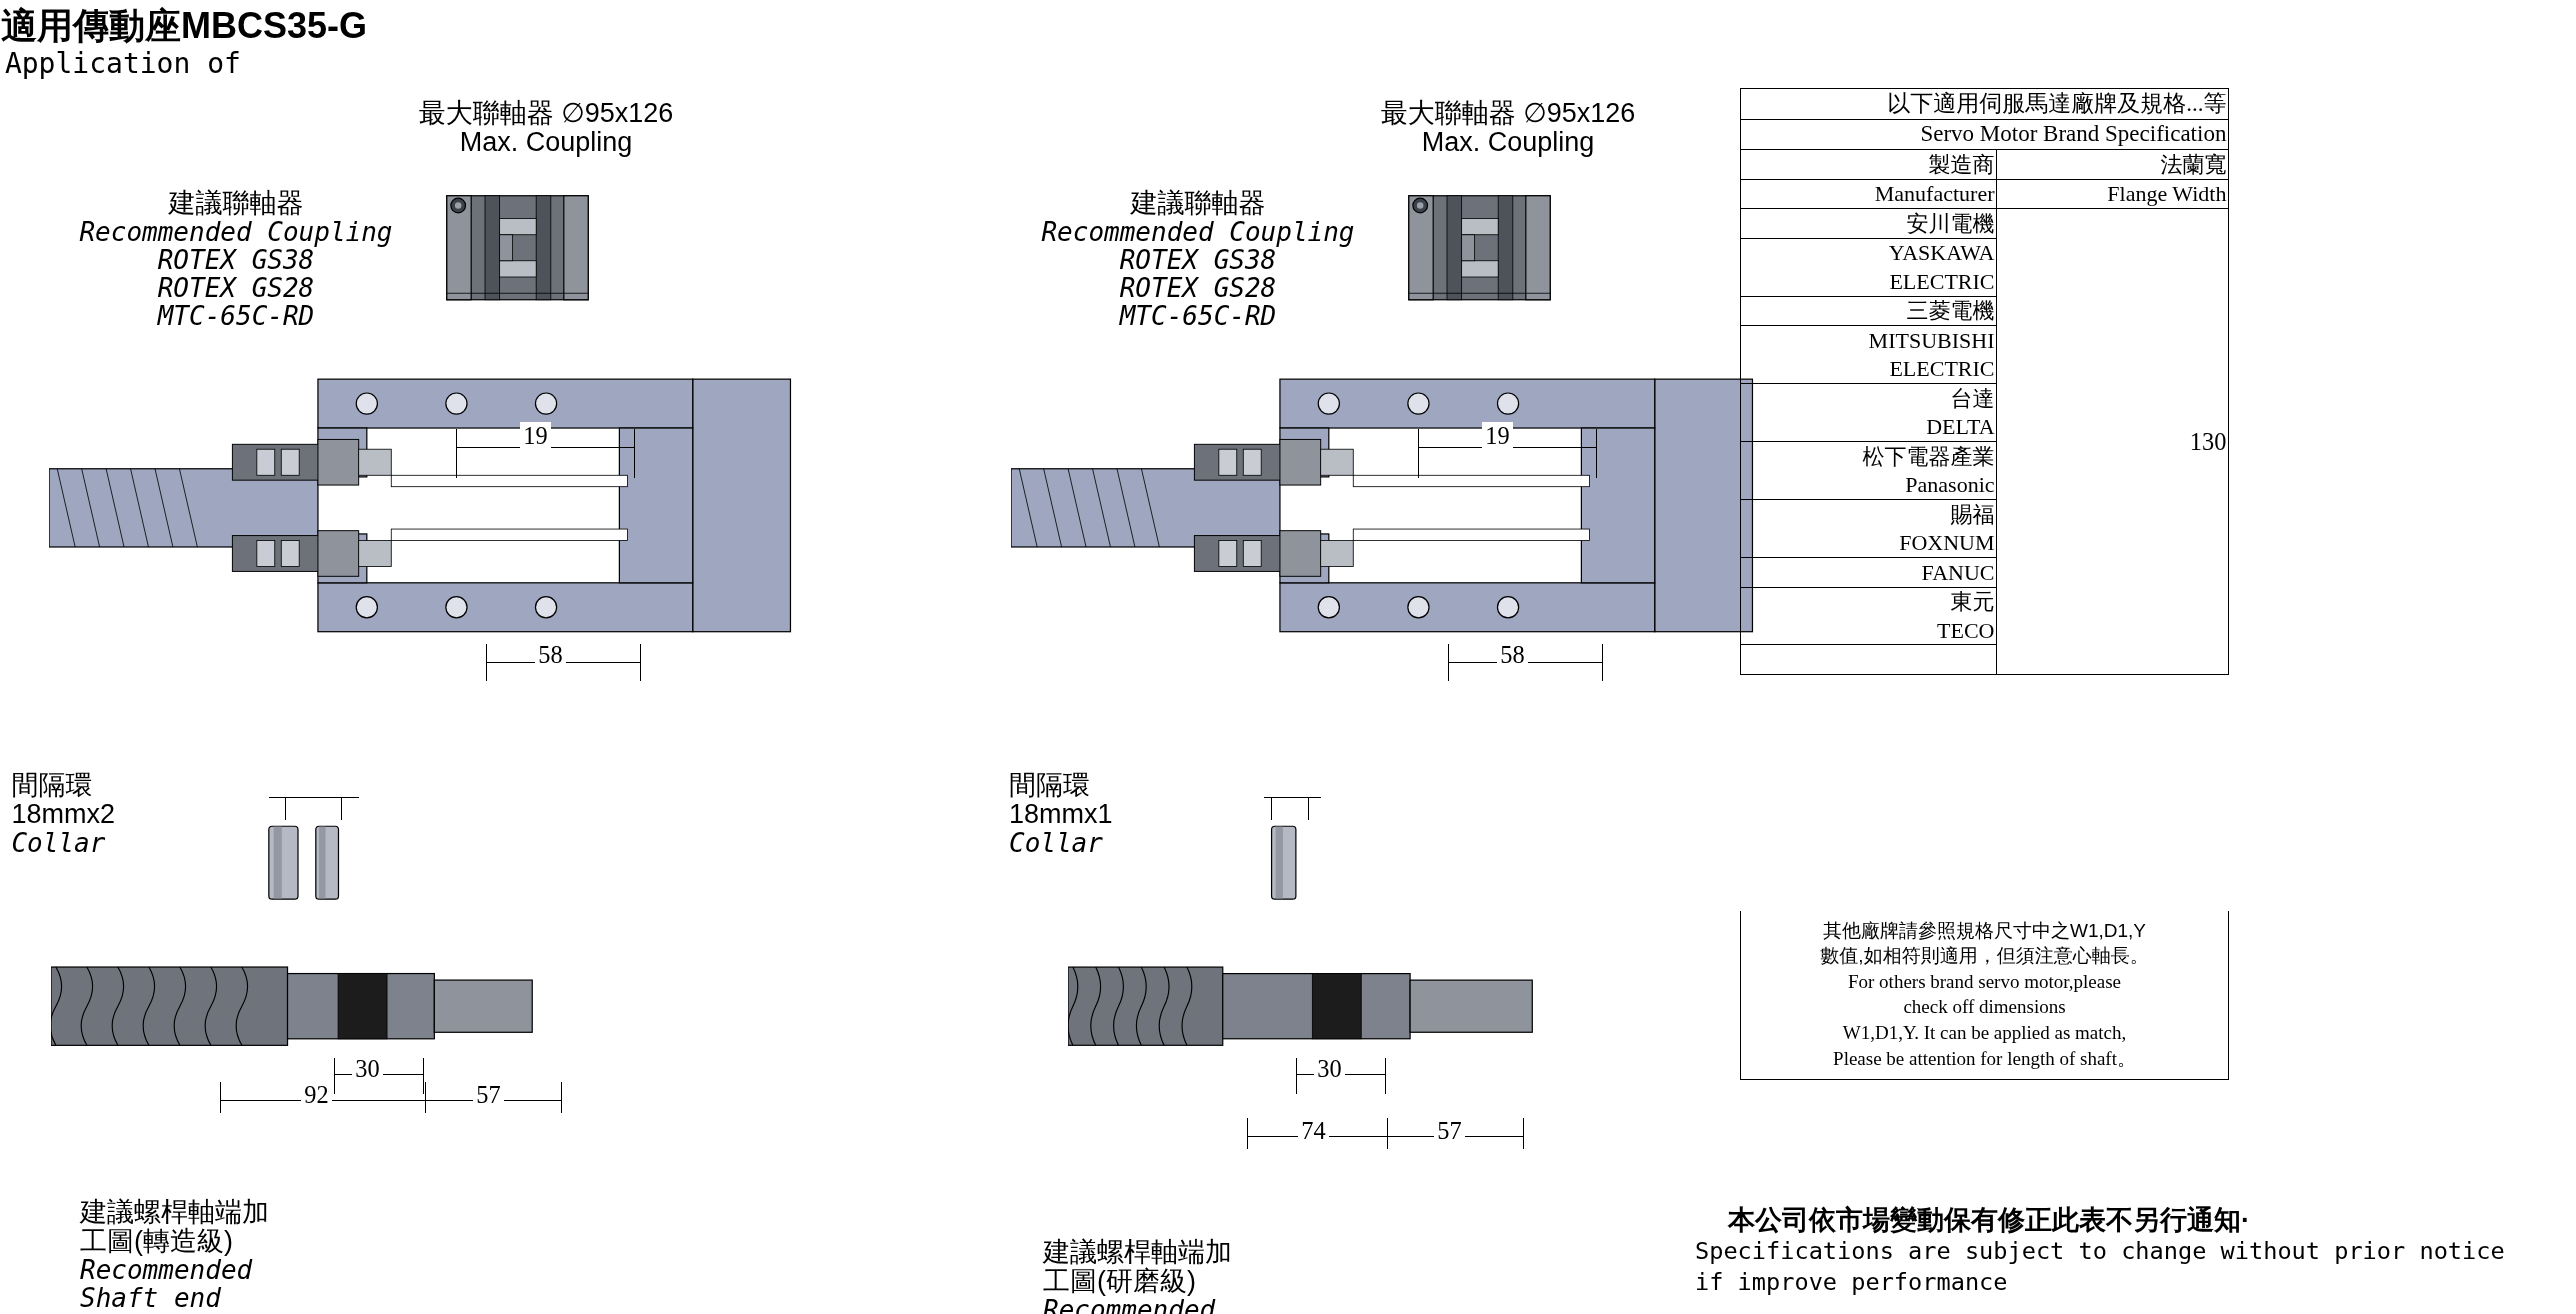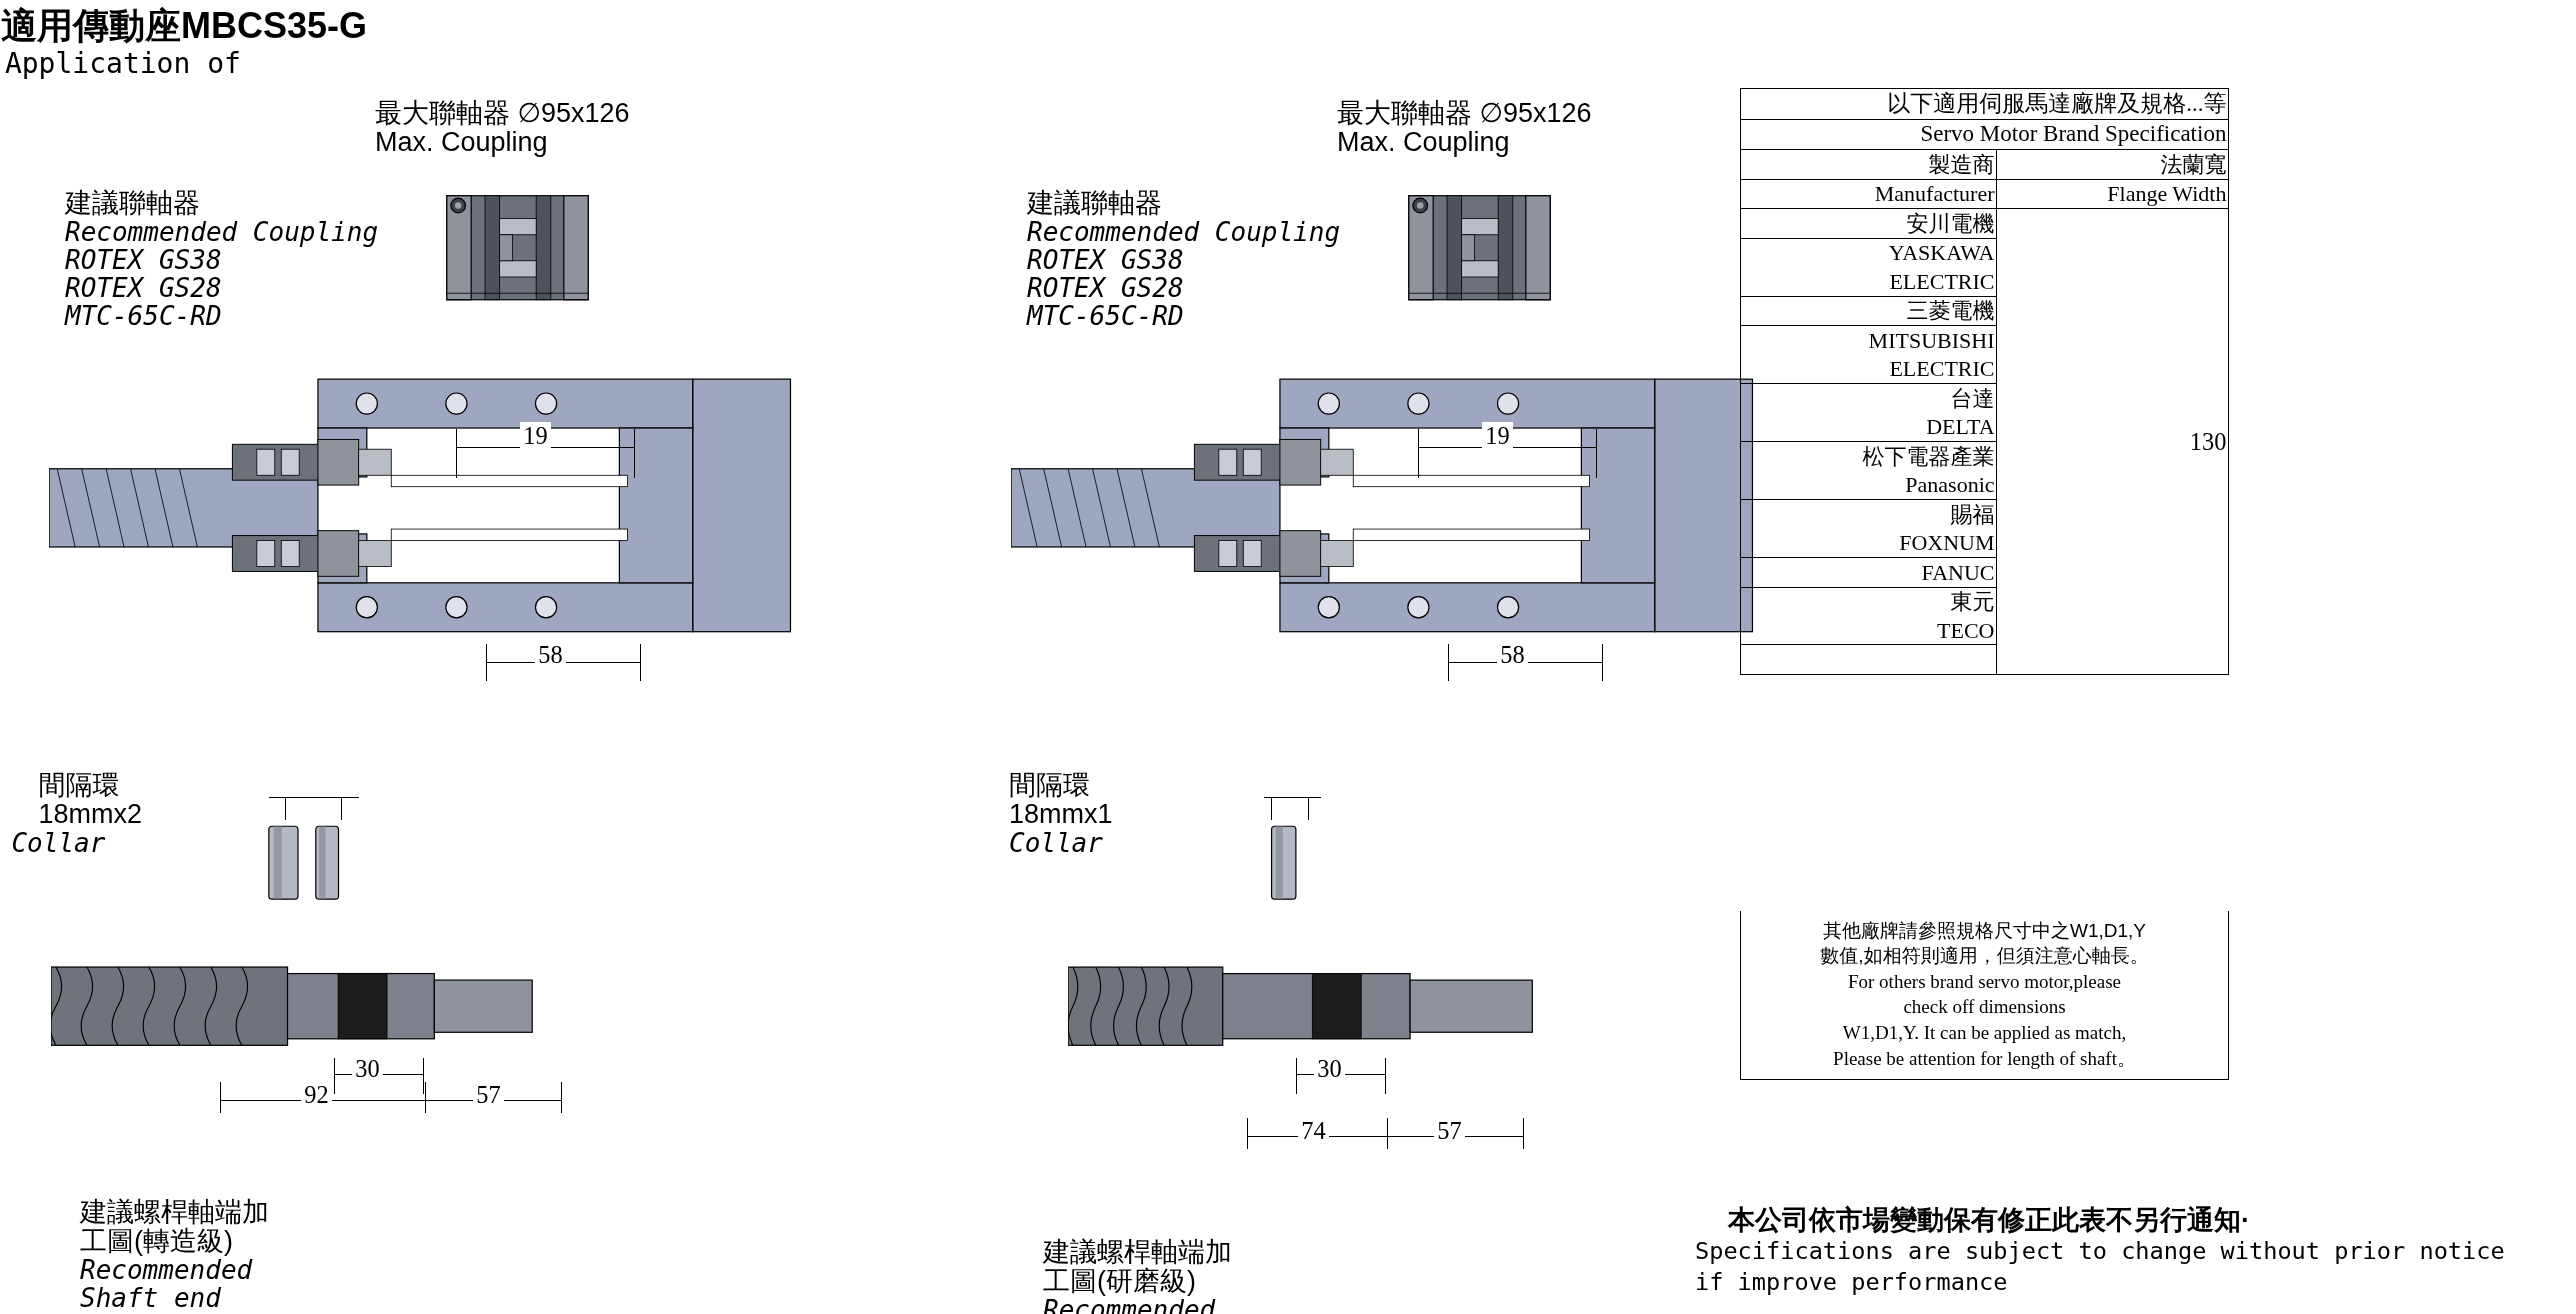--- a/index.html
+++ b/index.html
@@ -4,21 +4,21 @@
 <style>
   html,body{margin:0;padding:0;background:#ffffff;}
   body{
     width:2576px;height:1314px;position:relative;overflow:hidden;
     font-family:"Liberation Serif", serif;
     color:#000;
   }
   .abs{position:absolute;}
   .mono{font-family:"DejaVu Sans Mono", monospace;font-style:italic;}
   .sans{font-family:"Liberation Sans", sans-serif;}
-  .ctr{text-align:left;}
+  .ctr{text-align:center;}
 
   
   #title-cn{left:1px;top:1.6px;font-size:36px;font-weight:bold;font-family:"Liberation Sans",sans-serif;letter-spacing:0px;}
   #title-en{left:4.9px;top:47px;font-size:28px;font-family:"DejaVu Sans Mono",monospace;}
 
   
   .tx{line-height:1.08;}
 
   
   .dimline{position:absolute;background:#000;height:0.8px;}
@@ -124,21 +124,21 @@
   </div>
 
   <div class="abs" style="left:486px;top:644px;width:155px;height:36px;">
     <div class="dimline" style="left:0;top:18px;width:155px;"></div>
     <div class="dimvert" style="left:0;top:0px;height:37px;"></div>
     <div class="dimvert" style="left:154px;top:0px;height:37px;"></div>
     <div class="dimtxt" style="left:49px;top:-3.3px;">58</div>
   </div>
 
   <div class="abs tx" style="left:11.4px;top:771px;">
-    <div class="sans" style="font-size:27px;margin-left:27px;">間隔環18mmx2</div>
+    <div class="sans" style="font-size:27px;">間隔環18mmx2</div>
     <div class="mono" style="font-size:26px;">Collar</div>
   </div>
 
   <div class="abs" style="left:269px;top:797px;width:90px;height:24.4px;">
     <div class="dimline" style="left:0;top:0;width:90px;"></div>
     <div class="dimvert" style="left:16.3px;top:0;height:23px;"></div>
     <div class="dimvert" style="left:72px;top:0;height:23px;"></div>
   </div>
 
   <svg class="abs" style="left:262px;top:823px;" width="106" height="81" viewBox="0 0 130 100">

